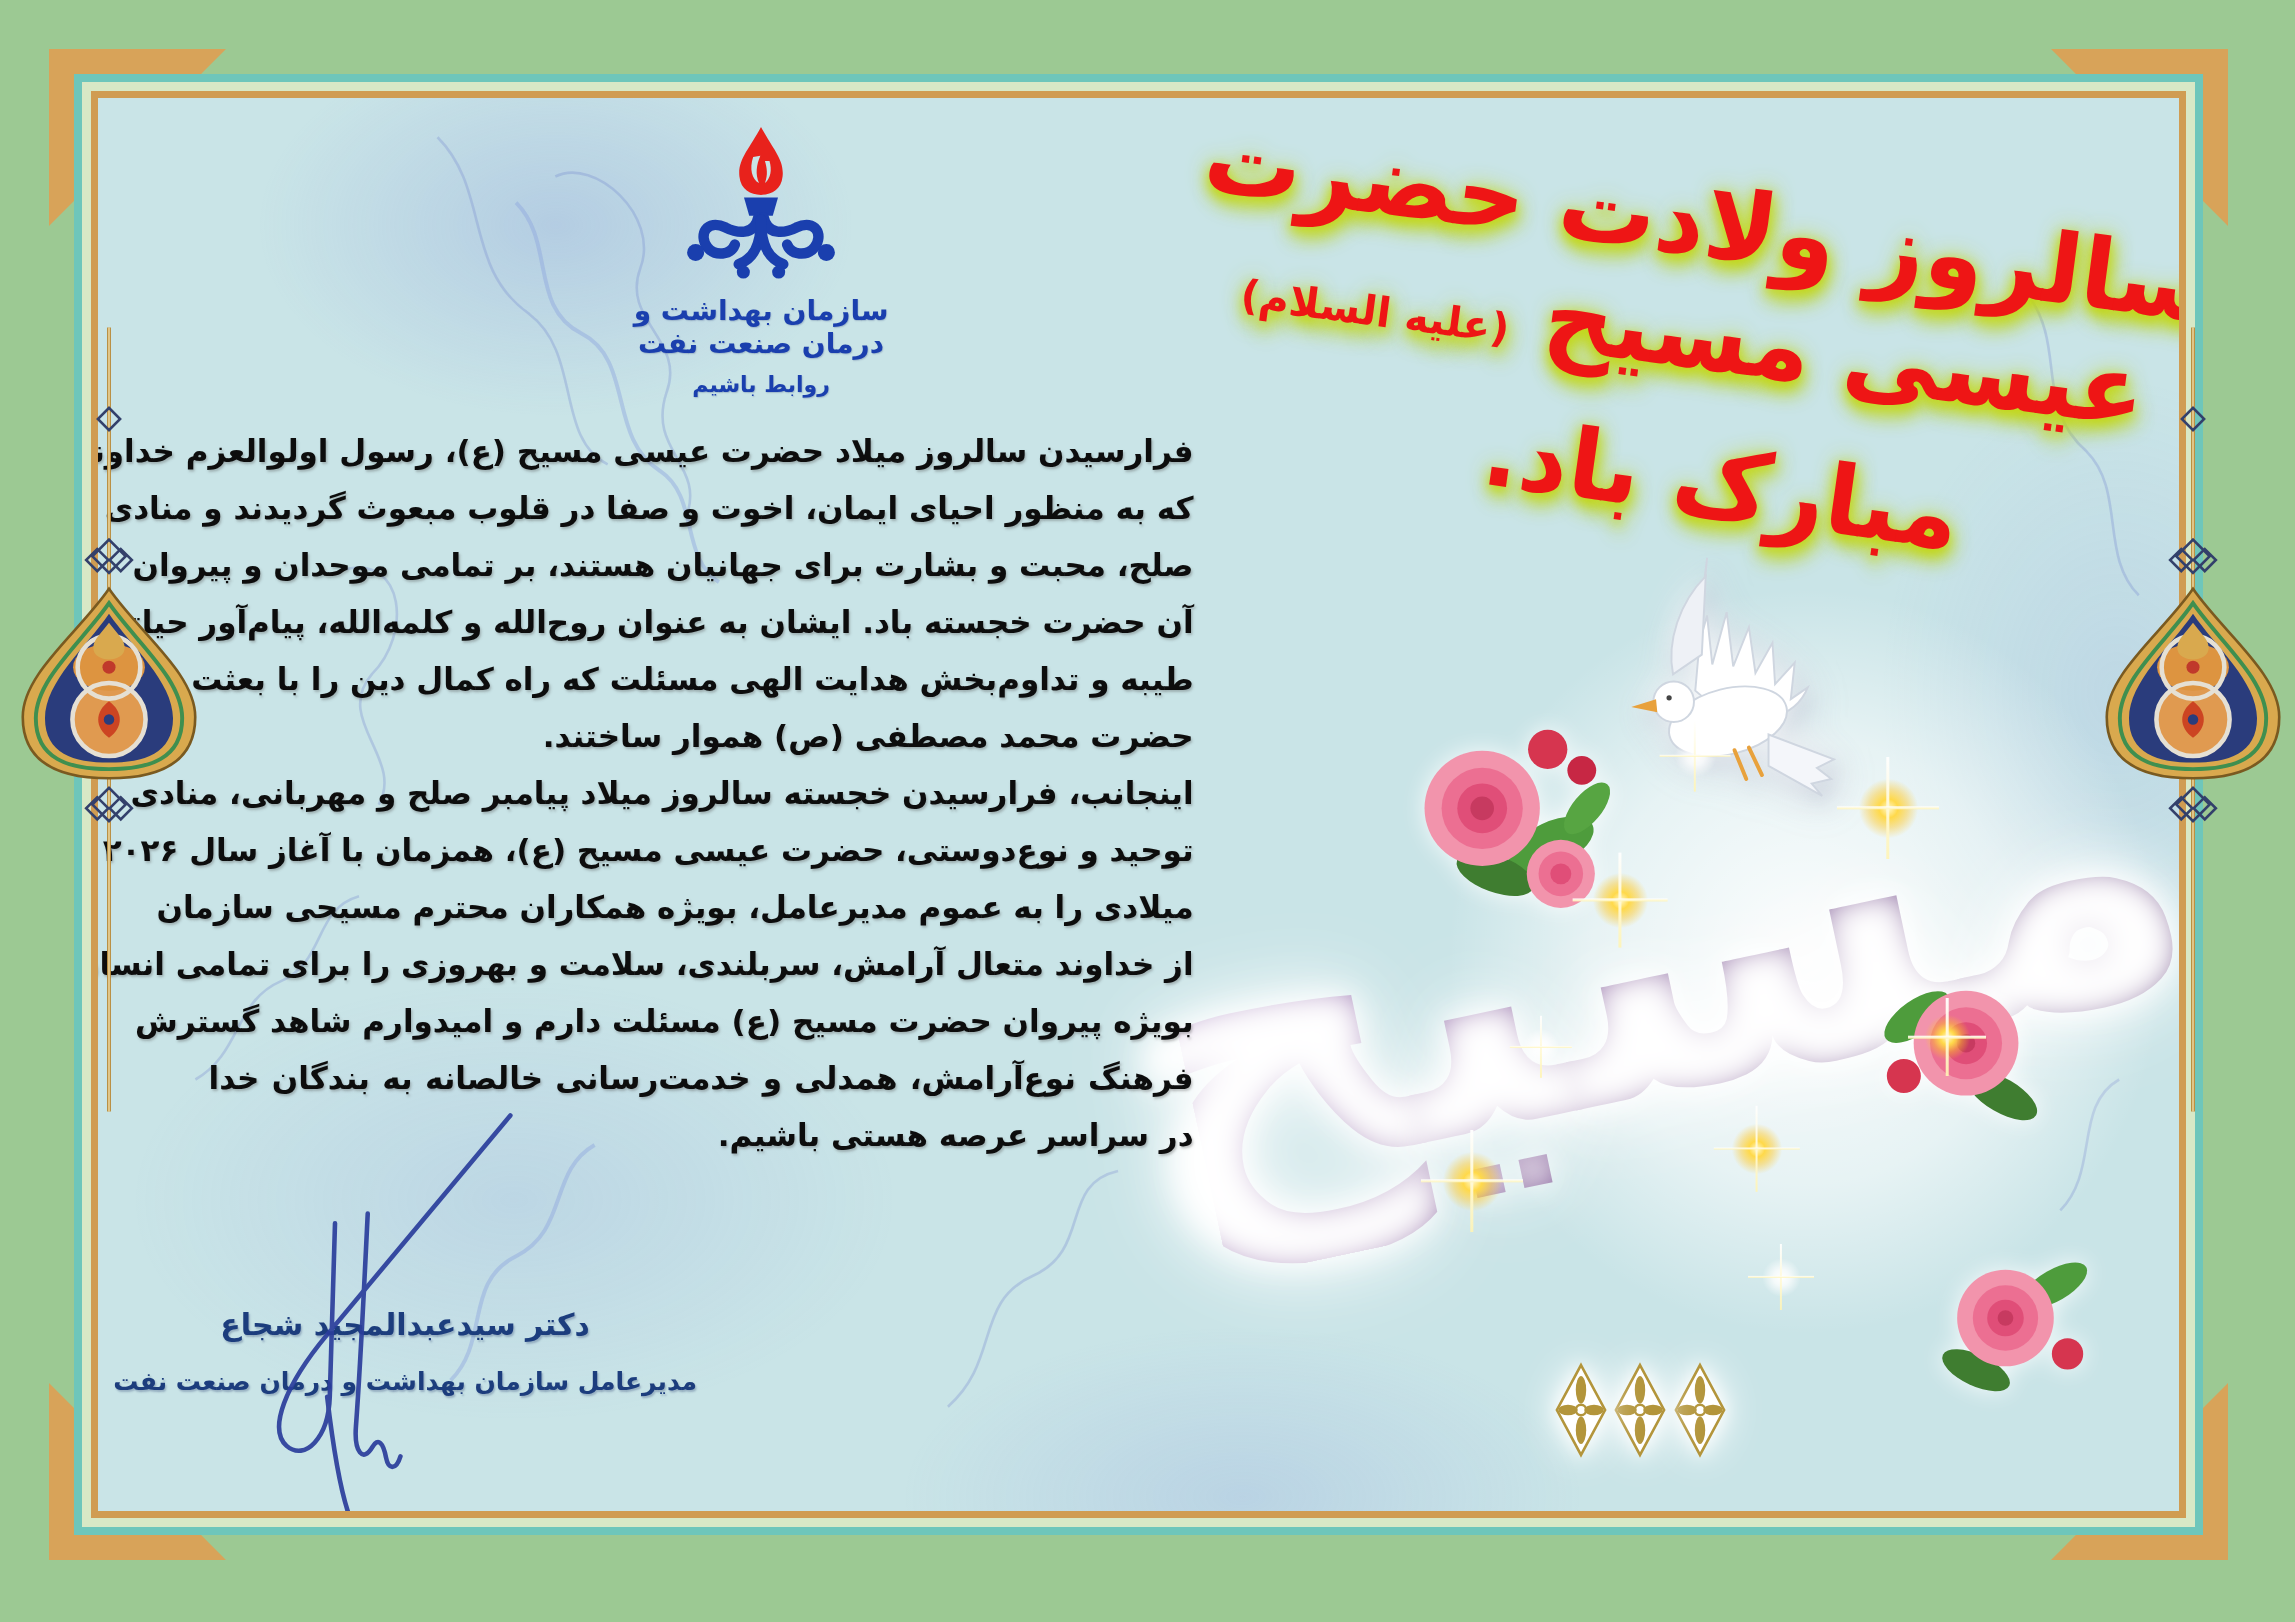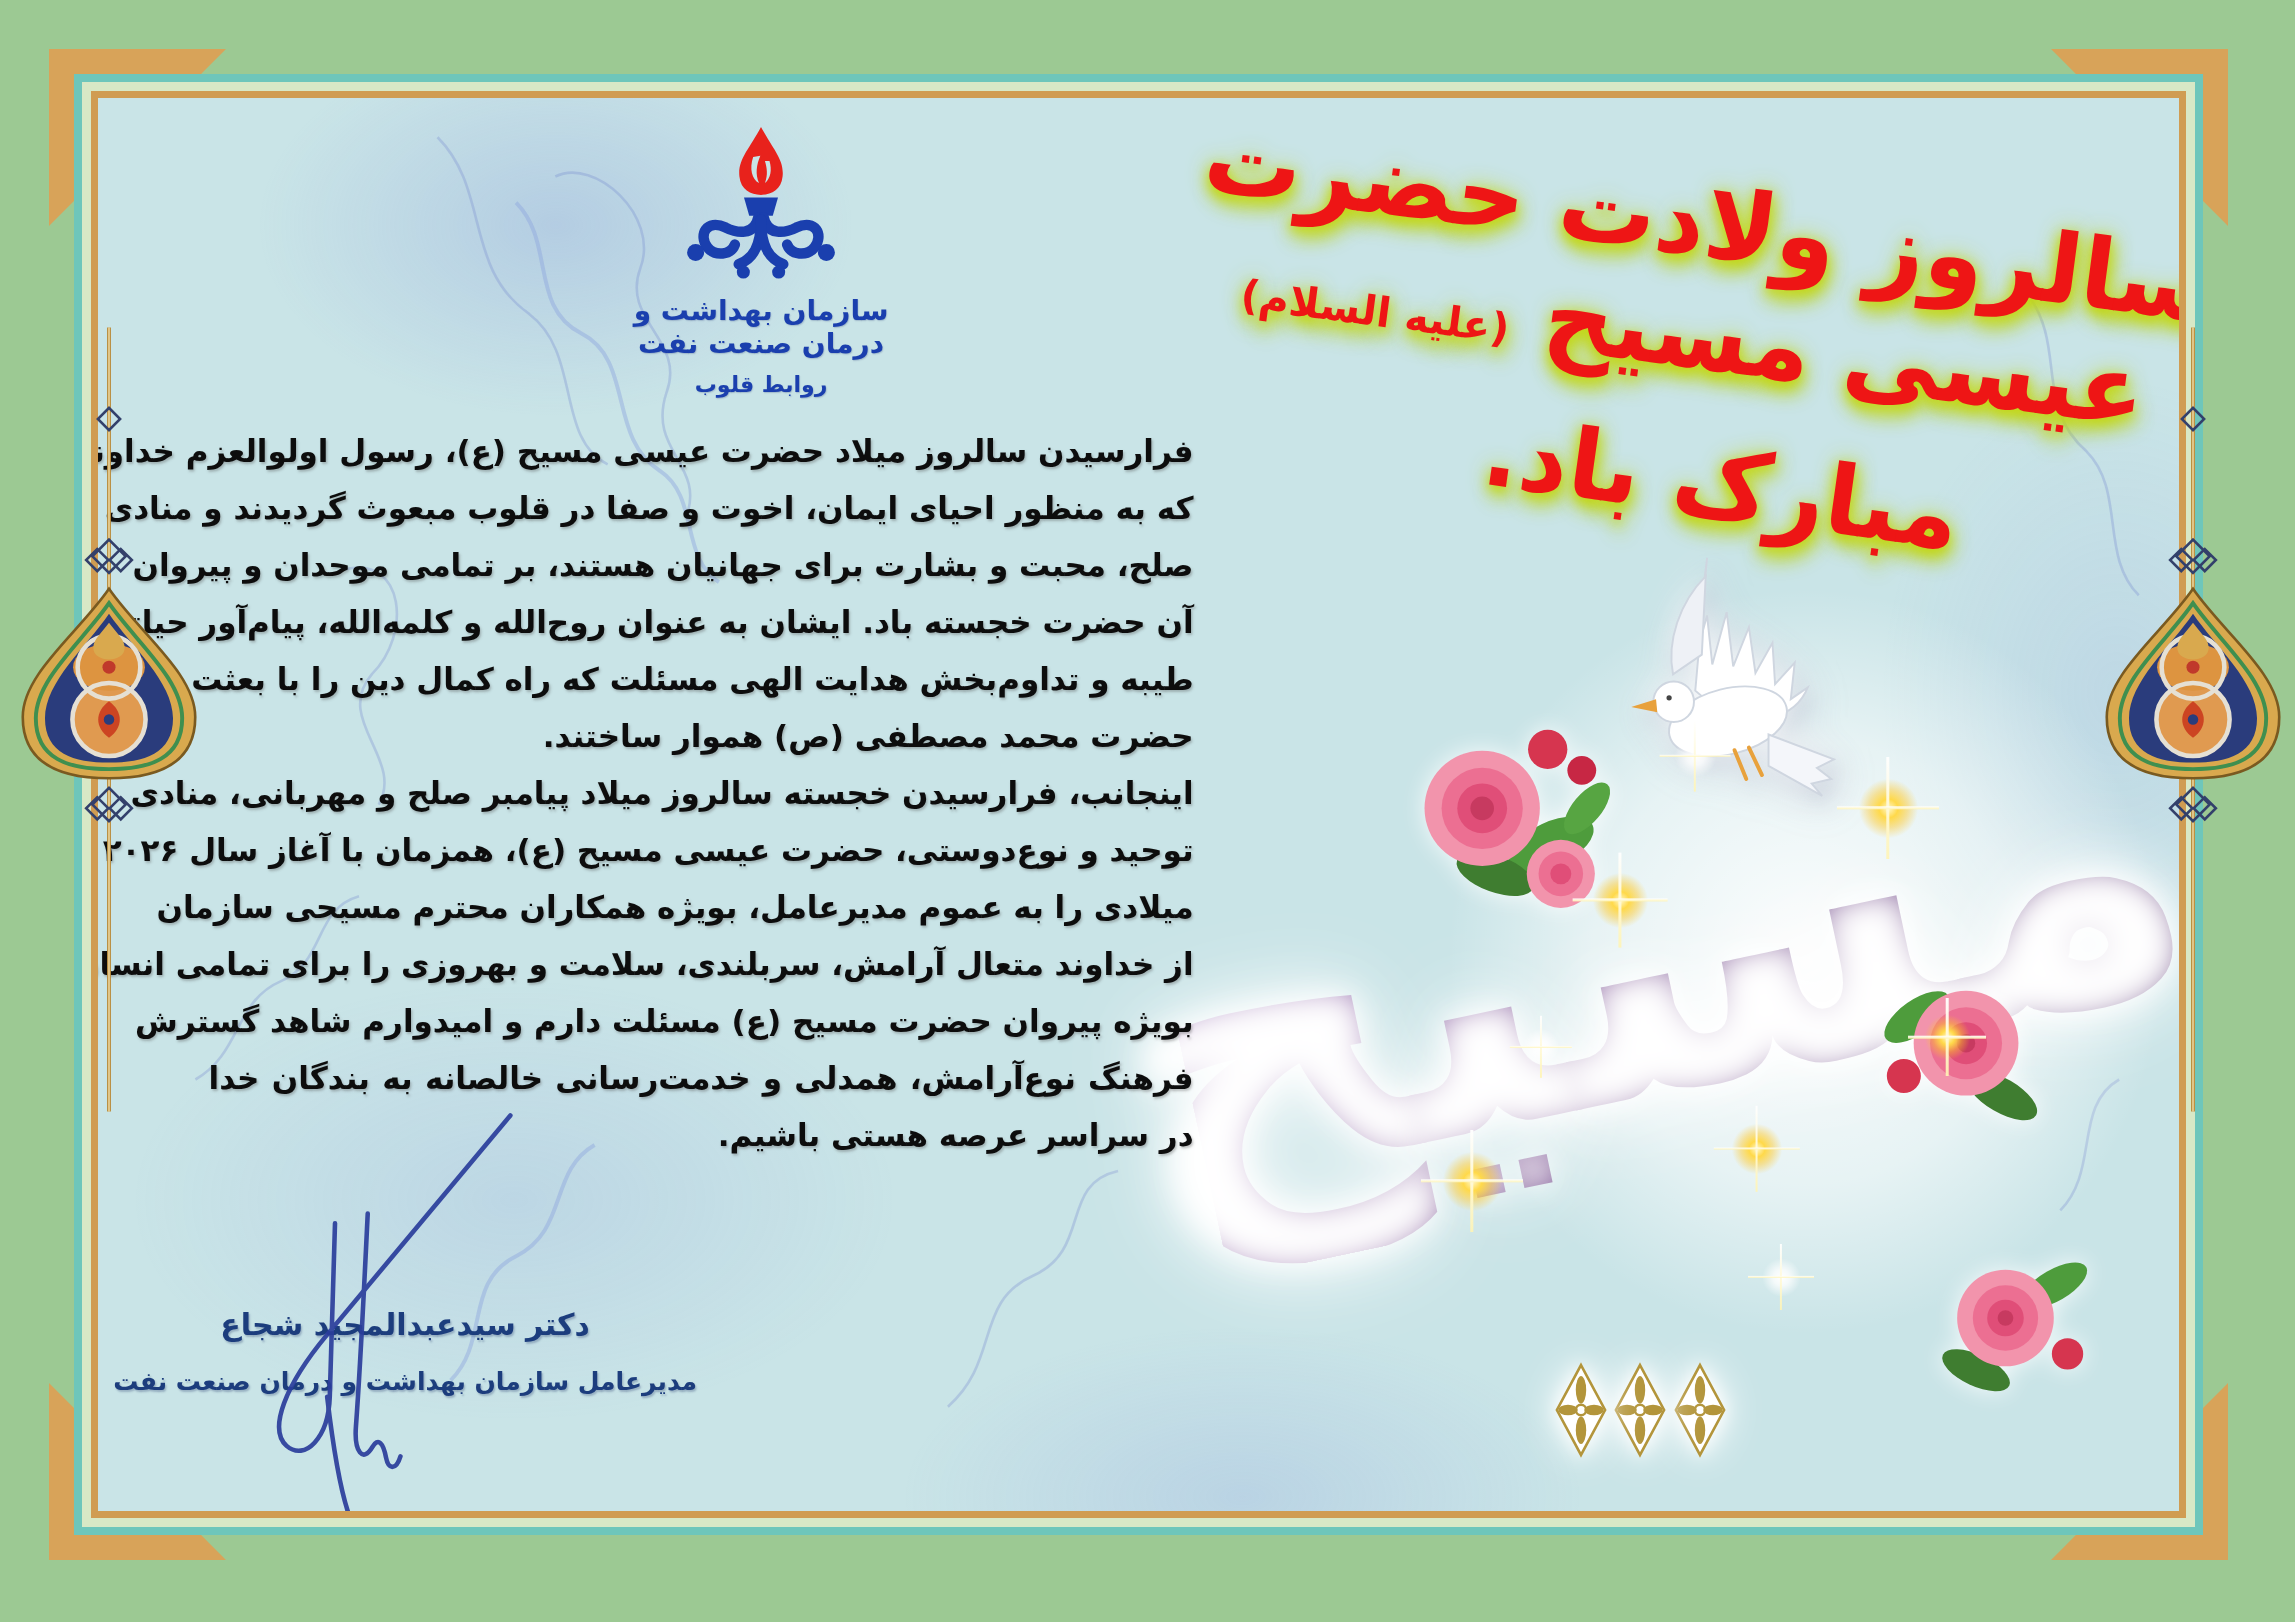--- a/index.html
+++ b/index.html
@@ -131,21 +131,21 @@
             <path d="M134,142 C140,172 168,166 184,158 C214,144 226,170 212,188 C200,203 176,200 170,184"></path>
             <path d="M130,146 C130,186 118,206 96,214"></path>
             <path d="M130,146 C130,186 142,206 164,214"></path>
           </g>
           <circle cx="30" cy="196" r="13" fill="#1a3fae"></circle>
           <circle cx="230" cy="196" r="13" fill="#1a3fae"></circle>
           <circle cx="103" cy="226" r="10" fill="#1a3fae"></circle>
           <circle cx="157" cy="226" r="10" fill="#1a3fae"></circle>
         </svg>
         <div class="logo-org">سازمان بهداشت و درمان صنعت نفت</div>
-        <div class="logo-dept">روابط قلوب</div>
+        <div class="logo-dept">روابط باشیم</div>
       </div>
 
       <div class="title-main">
         <span>سالروز ولادت حضرت عیسی مسیح</span>
         <span class="honorific">(علیه السلام)</span>
       </div>
       <div class="title-sub">مبارک باد.</div>
 
       <div class="body-text">
         <div class="bline">فرارسیدن سالروز میلاد حضرت عیسی مسیح (ع)، رسول اولوالعزم خداوند</div>

